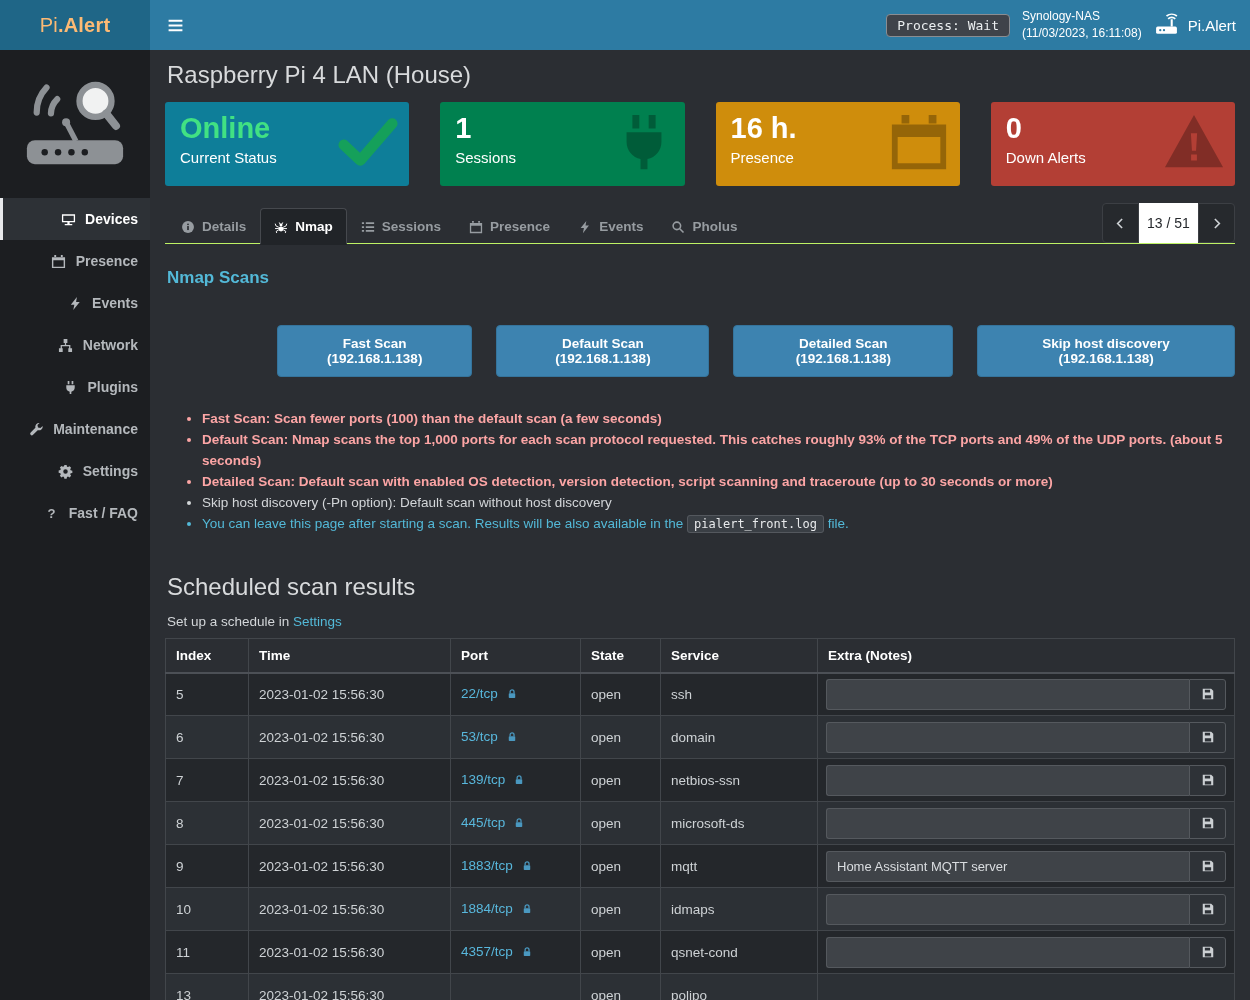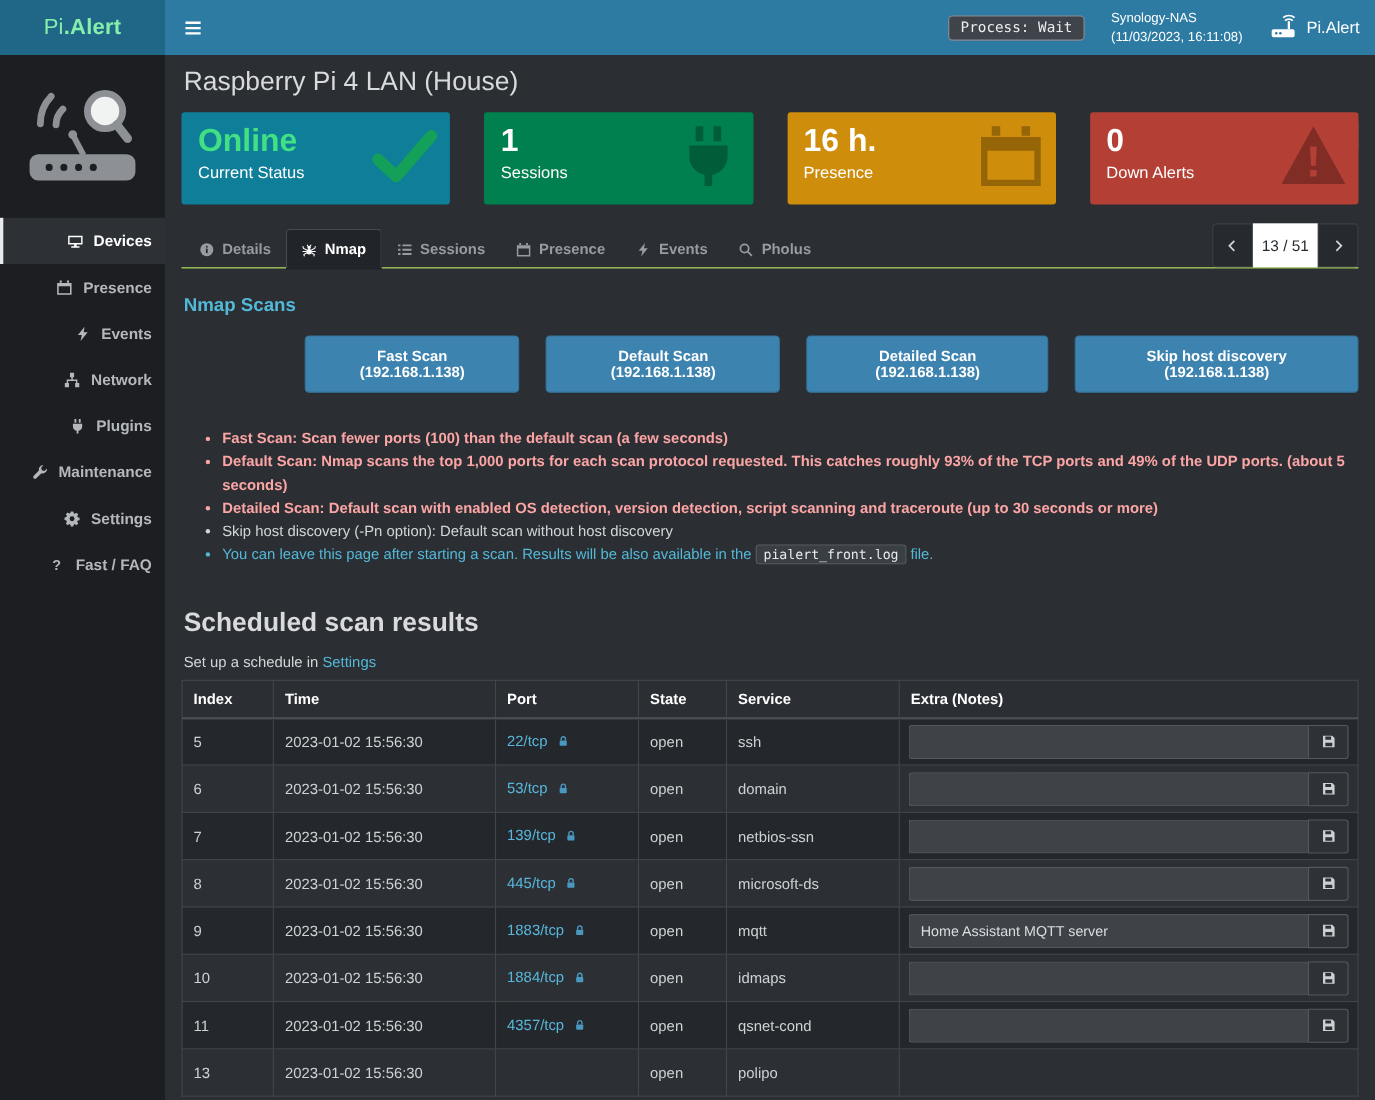--- a/index.html
+++ b/index.html
@@ -6,26 +6,26 @@
   html,body { margin:0; padding:0; }
   body {
     width:1250px; height:1000px; overflow:hidden;
     background:#2b2e33; color:#d4d7da;
     font-family:"Liberation Sans", sans-serif; font-size:14px;
     display:grid; grid-template-columns:150px 1fr; grid-template-rows:50px 1fr;
   }
   svg { display:block; }
 
   
-  .logo-box { background:#1f6687; color:#86efac; display:flex; align-items:center; justify-content:center;
+  .logo-box { background:#1f6687; color:#fdba74; display:flex; align-items:center; justify-content:center;
     font-size:20px; letter-spacing:.2px; }
   .topbar { background:#2d7ba3; color:#fff; display:flex; align-items:center; }
   .hamburger { height:100%; padding:0 17px; display:flex; align-items:center; cursor:pointer; color:#fff; }
   .hamburger svg { width:17px; height:17px; }
-  .topbar-right { margin-left:auto; display:flex; align-items:center; gap:24px; padding-right:14px; }
+  .topbar-right { margin-left:auto; display:flex; align-items:center; gap:12px; padding-right:14px; }
   .process-badge { font-family:"DejaVu Sans Mono", monospace; font-size:13px; color:#eceff1;
     background:#3f434a; border:1px solid #8a8d92; border-radius:4px; padding:3px 10px; }
   .host-block { font-size:12px; line-height:1.4; text-align:left; }
   .user-chip { display:flex; align-items:center; gap:9px; font-size:15px; cursor:pointer; }
   .user-chip .router-ic svg { width:25px; height:25px; }
 
   
   .sidebar { background:#1c1e21; overflow:hidden; }
   .side-logo { display:flex; justify-content:center; padding:26px 0 24px; }
   .nav-item { display:flex; align-items:center; gap:9px; padding:13px 12px; font-size:14px; font-weight:600;
@@ -62,29 +62,29 @@
     display:flex; align-items:center; justify-content:center; cursor:pointer; padding:0; }
   .page-btn svg { width:13px; height:13px; }
   .page-btn.prev { border-radius:4px 0 0 4px; }
   .page-btn.next { border-radius:0 4px 4px 0; }
   .page-count { min-width:59px; height:40px; background:#ffffff; color:#26292d; font-size:14px;
     display:flex; align-items:center; justify-content:center; padding:0 8px; }
 
   .section-heading { color:var(--accent,#53b9d8); font-size:17px; font-weight:700; margin:24px 0 0 2px; }
   .scan-buttons { display:flex; gap:24px; margin:17px 0 0 112px; }
   .scan-btn { background:var(--btn,#3d83b0); border:1px solid #35749c; color:#fff; font-size:13.5px;
-    font-weight:600; padding:10px 17px; border-radius:4px; cursor:pointer; font-family:inherit; }
+    font-weight:600; padding:10px 17px; border-radius:4px; cursor:pointer; font-family:inherit;margin-top:20px; }
 
   .bullets { margin:31px 0 0 0; padding-left:37px; font-size:13.5px; line-height:21px; color:#d3d6d9; }
   .bullets li.b-bold { font-weight:700; color:#fca5a5; }
   .note-li { color:var(--accent,#53b9d8); }
   .note-li code { font-family:"DejaVu Sans Mono", monospace; font-size:12px; background:#3a3f45;
     border:1px solid #54585e; border-radius:3px; padding:1px 6px; color:#e8eaec; }
 
-  .sched-heading { font-size:24px; font-weight:700; color:#d8dadc; margin:38px 0 0 2px; }
+  .sched-heading { font-size:24px; font-weight:400; color:#d8dadc; margin:38px 0 0 2px; }
   .sched-sub { font-size:13.5px; margin:13px 0 0 2px; color:#d3d6d9; }
   .sched-sub a { color:var(--accent,#53b9d8); text-decoration:none; cursor:pointer; }
 
   table.scan-table { width:100%; border-collapse:collapse; margin-top:9px; font-size:13.5px; }
   .scan-table th, .scan-table td { border:1px solid #42464b; padding:8px 10px; text-align:left; vertical-align:middle; }
   .scan-table th { font-weight:700; color:#ffffff; height:34px; border-bottom:2px solid #4c5056; background:#2b2e33; }
   .scan-table tbody tr:nth-child(odd)  { background:#24272b; }
   .scan-table tbody tr:nth-child(even) { background:#2c3035; }
   .scan-table td { height:43px; color:#ced2d5; }
   .c-index { width:83px; } .c-time { width:202px; } .c-port { width:130px; }

